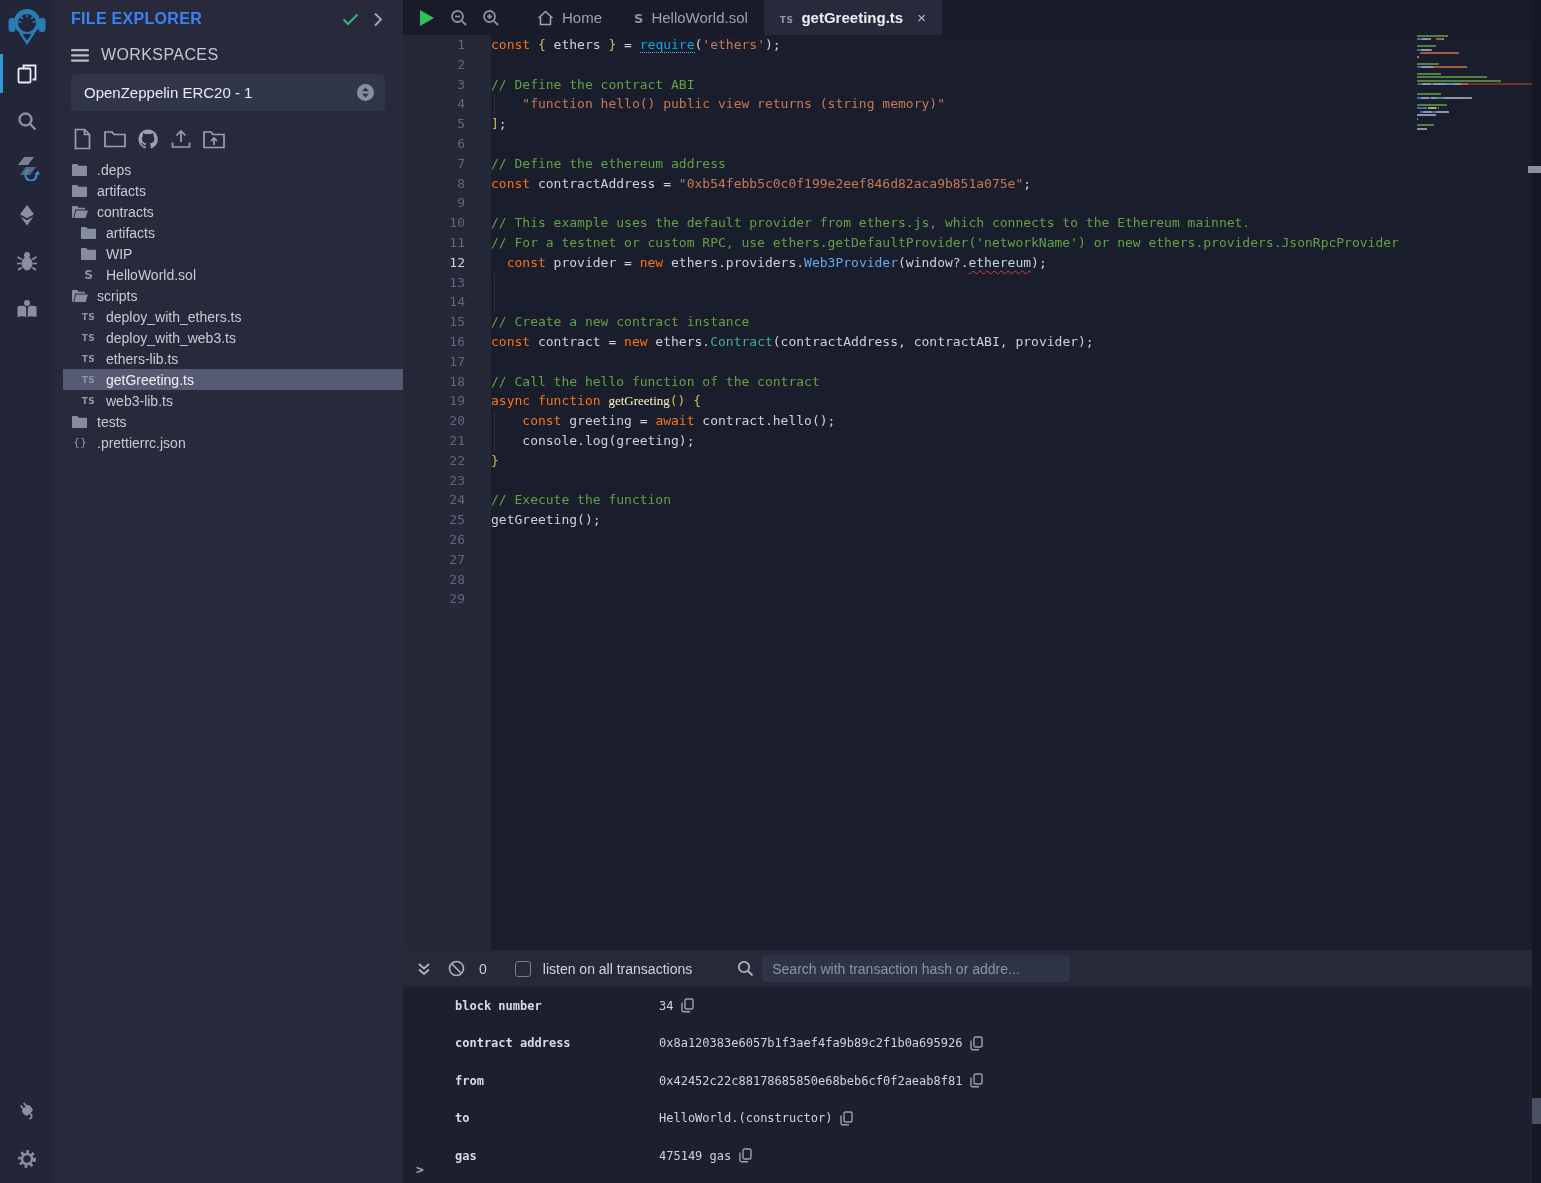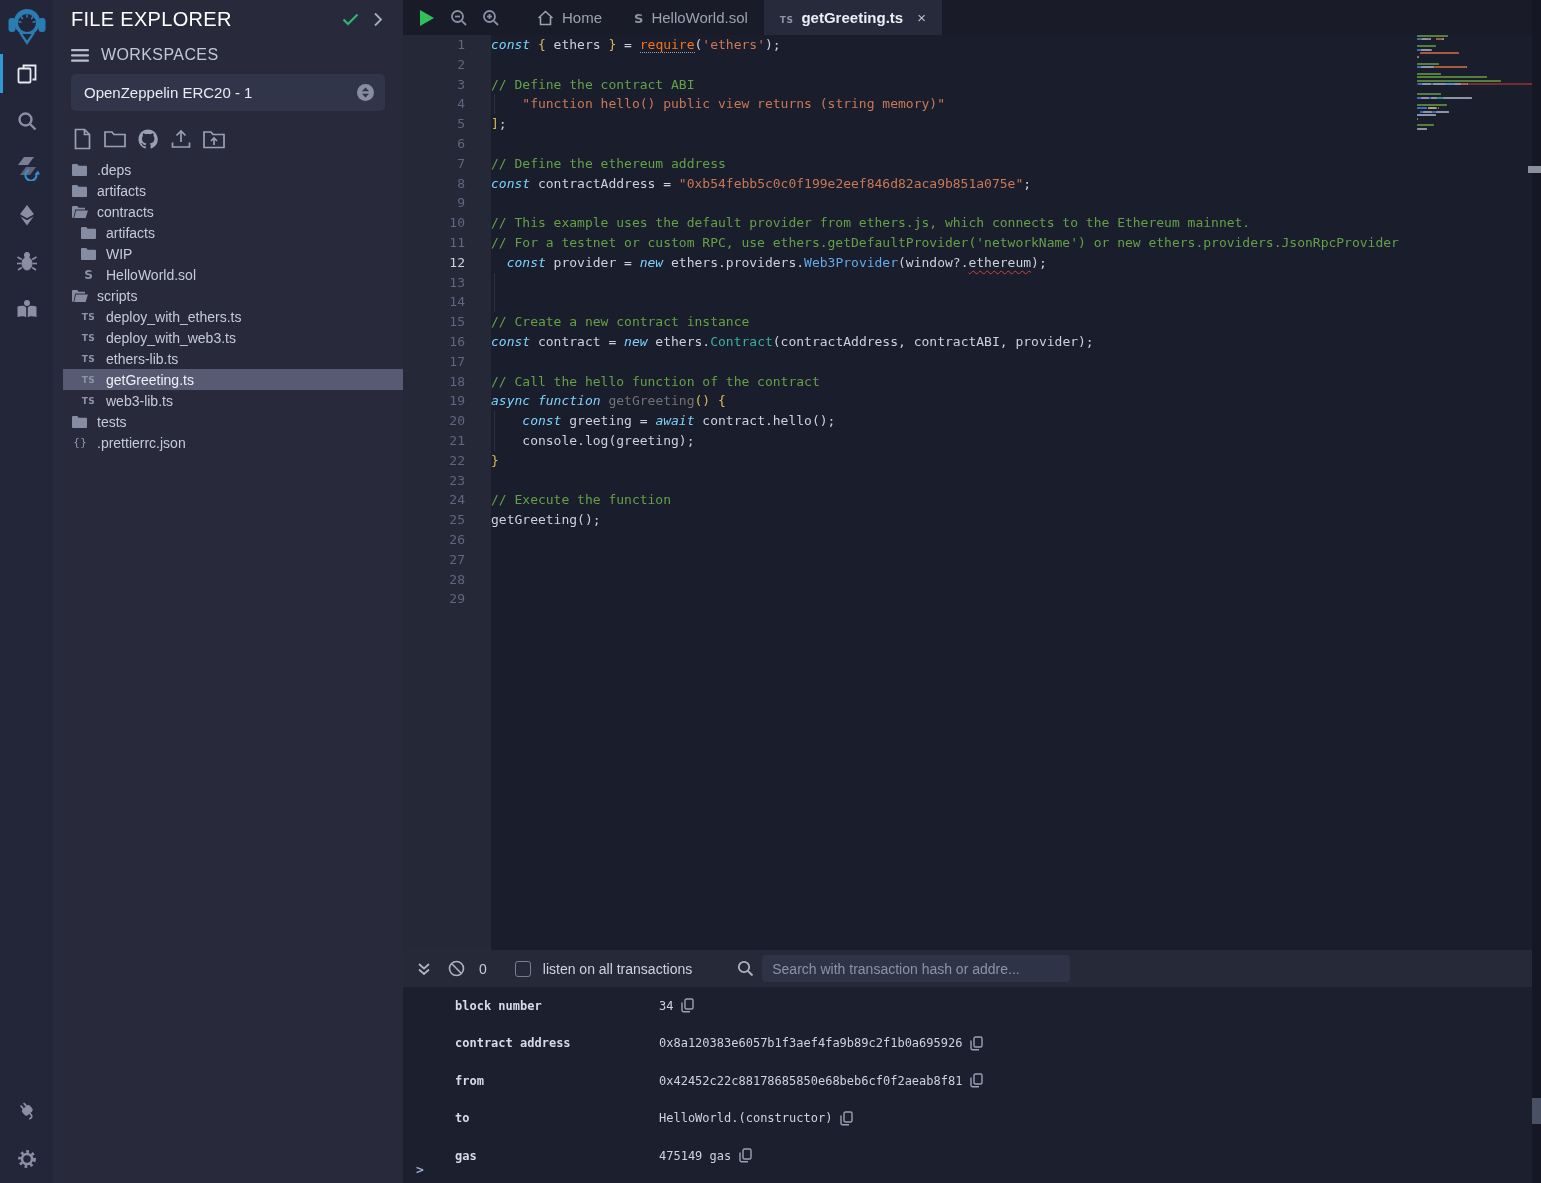--- a/index.html
+++ b/index.html
@@ -11,21 +11,21 @@
            border-right:1px solid #161823;display:flex;flex-direction:column;align-items:center;}
   .iconbar .logo{margin-top:4px;width:44px;height:46px;display:flex;align-items:center;justify-content:center;cursor:pointer;}
   .nav-ic{position:relative;width:53px;height:47px;display:flex;align-items:center;justify-content:center;color:#8a8fa3;cursor:pointer;}
   .nav-ic.active{color:#e8eaf2;}
   .nav-ic.active::before{content:"";position:absolute;left:0;top:4px;bottom:4px;width:3px;background:#2e9bd6;}
   .iconbar .spacer{flex:1;}
   .nav-ic.bottom{height:49px;}
   
   .sidepanel{position:absolute;left:53px;top:0;bottom:0;width:350px;background:#282a3c;border-right:1px solid #15171f;}
   .fe-head{display:flex;align-items:center;height:38px;padding:0 14px 0 18px;}
-  .fe-title{font-size:20px;font-weight:400;color:#ffffff;letter-spacing:.3px;flex:1;}
+  .fe-title{font-size:16px;font-weight:700;color:#3b82f6;letter-spacing:.3px;flex:1;}
   .fe-head .hicon{width:22px;height:18px;display:flex;align-items:center;justify-content:center;cursor:pointer;margin-left:6px;}
   .ws-row{display:flex;align-items:center;padding:8px 18px 2px 18px;color:#c3c7d4;}
   .ws-label{font-size:16px;margin-left:12px;letter-spacing:.4px;}
   .ws-select{margin:8px 18px 0 18px;width:314px;height:37px;background:#31354a;border-radius:5px;
              display:flex;align-items:center;padding:0 10px 0 13px;cursor:pointer;box-sizing:border-box;}
   .ws-select .val{flex:1;font-size:15px;color:#e9ebf2;}
   .fe-tools{display:flex;align-items:center;gap:11px;padding:17px 18px 6px 18px;color:#9aa0b4;}
   .fe-tools .ticon{width:22px;height:22px;display:flex;align-items:center;justify-content:center;cursor:pointer;}
   .tree{margin-top:3px;font-size:14px;}
   .trow{position:relative;height:21px;display:flex;align-items:center;color:#c6cad6;cursor:pointer;}
@@ -50,30 +50,30 @@
   .gutter{position:absolute;left:0;top:0;bottom:0;width:88px;background:#252837;
           font-family:"DejaVu Sans Mono",monospace;font-size:13px;color:#5f677e;}
   .gutter div{height:19.8px;line-height:19.8px;text-align:right;padding-right:26px;}
   .gutter div.cur{color:#ccd1de;}
   .code{position:absolute;left:88px;top:0;right:129px;bottom:0;overflow:hidden;
         font-family:"DejaVu Sans Mono",monospace;font-size:13px;}
   .cl{position:relative;height:19.8px;line-height:19.8px;white-space:pre;}
   .cl.cur{background:#23273a;}
   .cl.guide::before{content:"";position:absolute;left:3px;top:0;bottom:0;border-left:1px solid #2c3146;}
   .tk-c{color:#63a146;}
-  .tk-k{color:#7dd3fc;font-style:italic;}
+  .tk-k{color:#f97316;}
   .tk-s{color:#c97856;}
   .tk-y{color:#d7ba56;}
   .tk-w{color:#ccd1df;}
   .tk-b{color:#64a9e8;}
   .tk-t{color:#38b1a0;}
-  .tk-f{color:#737373;}
+  .tk-f{color:#fef9c3;font-family:Liberation Serif, serif;}
   .tk-e{color:#ccd1df;text-decoration:underline;text-decoration-style:wavy;
         text-decoration-color:#d14040;text-decoration-thickness:1px;text-underline-offset:3px;}
-  .tk-h{color:#f97316;border-bottom:1px dotted #9aa2b8;}
+  .tk-h{color:#0ea5e9;border-bottom:1px dotted #9aa2b8;}
   .cursor{display:inline-block;width:1.5px;height:15px;background:#e2e6ef;vertical-align:-2px;margin-left:1px;}
   .minimap{position:absolute;right:9px;top:0;width:115px;height:140px;cursor:pointer;}
   .mm-line{display:flex;height:2px;margin-bottom:1.45px;}
   .mm-line span{height:2px;border-radius:.5px;}
   .mm-line.err{background:rgba(195,58,48,.55);}
   .mm-sp{background:transparent !important;}
   .mm-c{background:#53803f;} .mm-k{background:#3c6fb5;} .mm-s{background:#a65a3e;}
   .mm-y{background:#9a8a45;} .mm-w{background:#8e94a8;} .mm-b{background:#5590c8;}
   .mm-t{background:#3b9488;} .mm-f{background:#b0a86a;} .mm-e{background:#c05050;}
   

